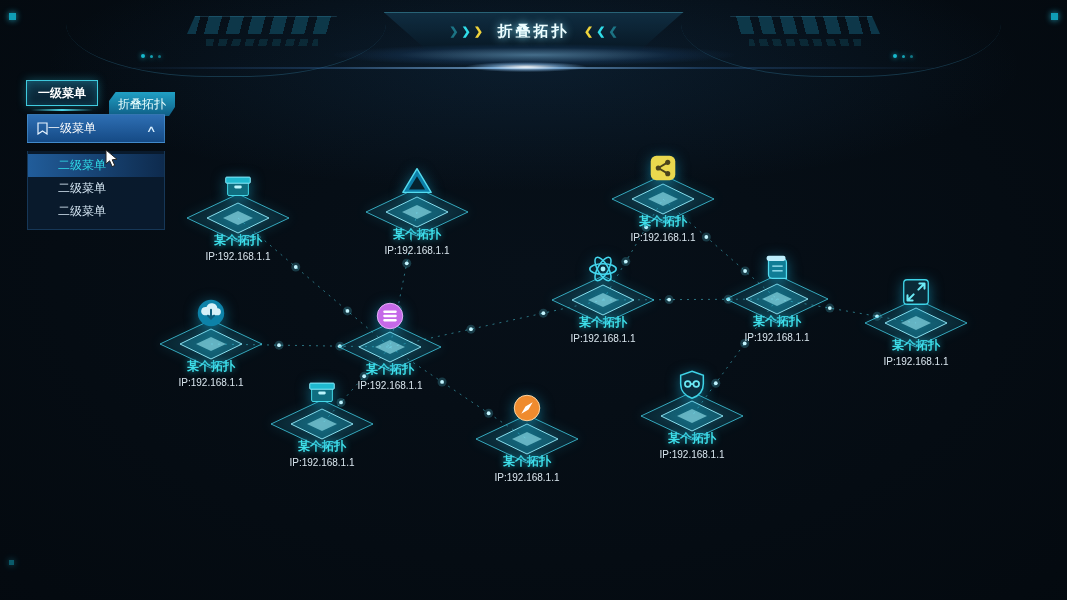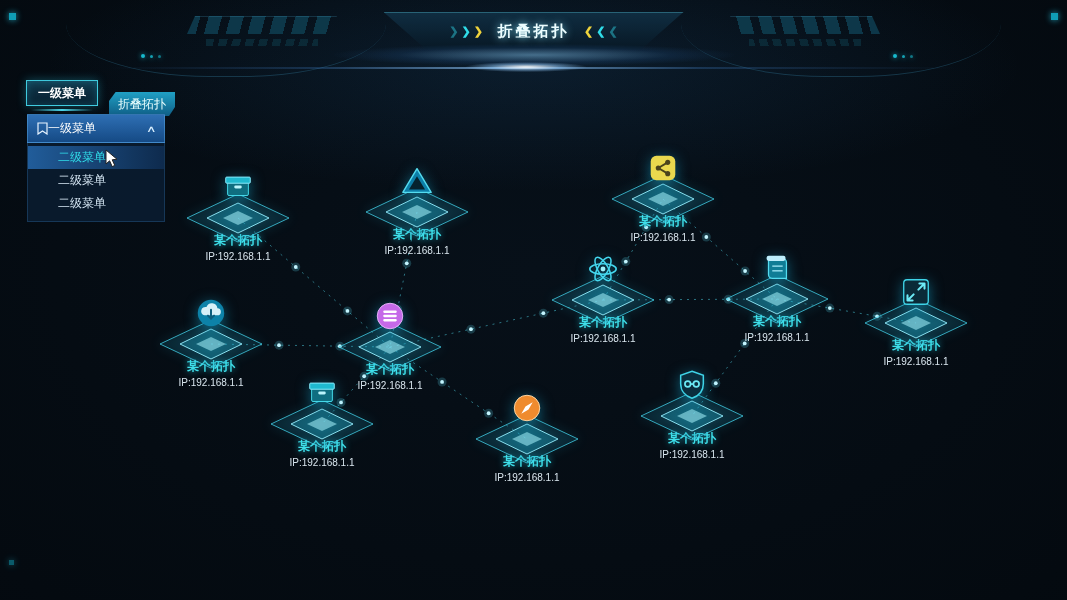--- a/index.html
+++ b/index.html
@@ -69,21 +69,21 @@
     background:linear-gradient(180deg,#20a0c4,#0f5e86);
     clip-path:polygon(10% 0,100% 0,100% 62%,91% 100%,0 100%,0 38%);
     box-shadow:0 0 9px rgba(30,160,200,.5);}
   
   .menu{position:absolute;left:27px;top:114px;width:138px;z-index:5;font-size:12px;}
   .menu-header{height:27px;display:flex;align-items:center;padding:0 9px;color:#fff;
     background:linear-gradient(180deg,#2e6fb4,#154a85);
     border:1px solid rgba(90,170,230,.45);cursor:pointer;}
   .menu-header .chev{margin-left:auto;color:#d9efff;font-size:9px;transform:scaleX(1.6);}
   .menu-list{background:rgba(10,28,48,.9);border:1px solid rgba(40,90,140,.45);border-top:none;
-    padding:3px 0 6px;}
+    padding:3px 0 6px;margin-top:8px;}
   .menu-item{height:23px;line-height:23px;padding-left:30px;color:#d5e6f3;cursor:pointer;}
   .menu-item.active{background:linear-gradient(90deg, rgba(34,96,160,.95), rgba(18,56,104,.55));
     color:var(--accent,#30dce8);}
   
   .edge-layer{position:absolute;inset:0;z-index:1;}
   .edge{stroke:rgba(80,215,235,.5);stroke-width:1;stroke-dasharray:2 5;}
   .edge-dot{fill:#c4f5ff;}
   .edge-dot-glow{fill:rgba(90,220,240,.22);}
   .node-layer{position:absolute;inset:0;z-index:2;}
   .node{position:absolute;width:120px;text-align:center;cursor:pointer;}

